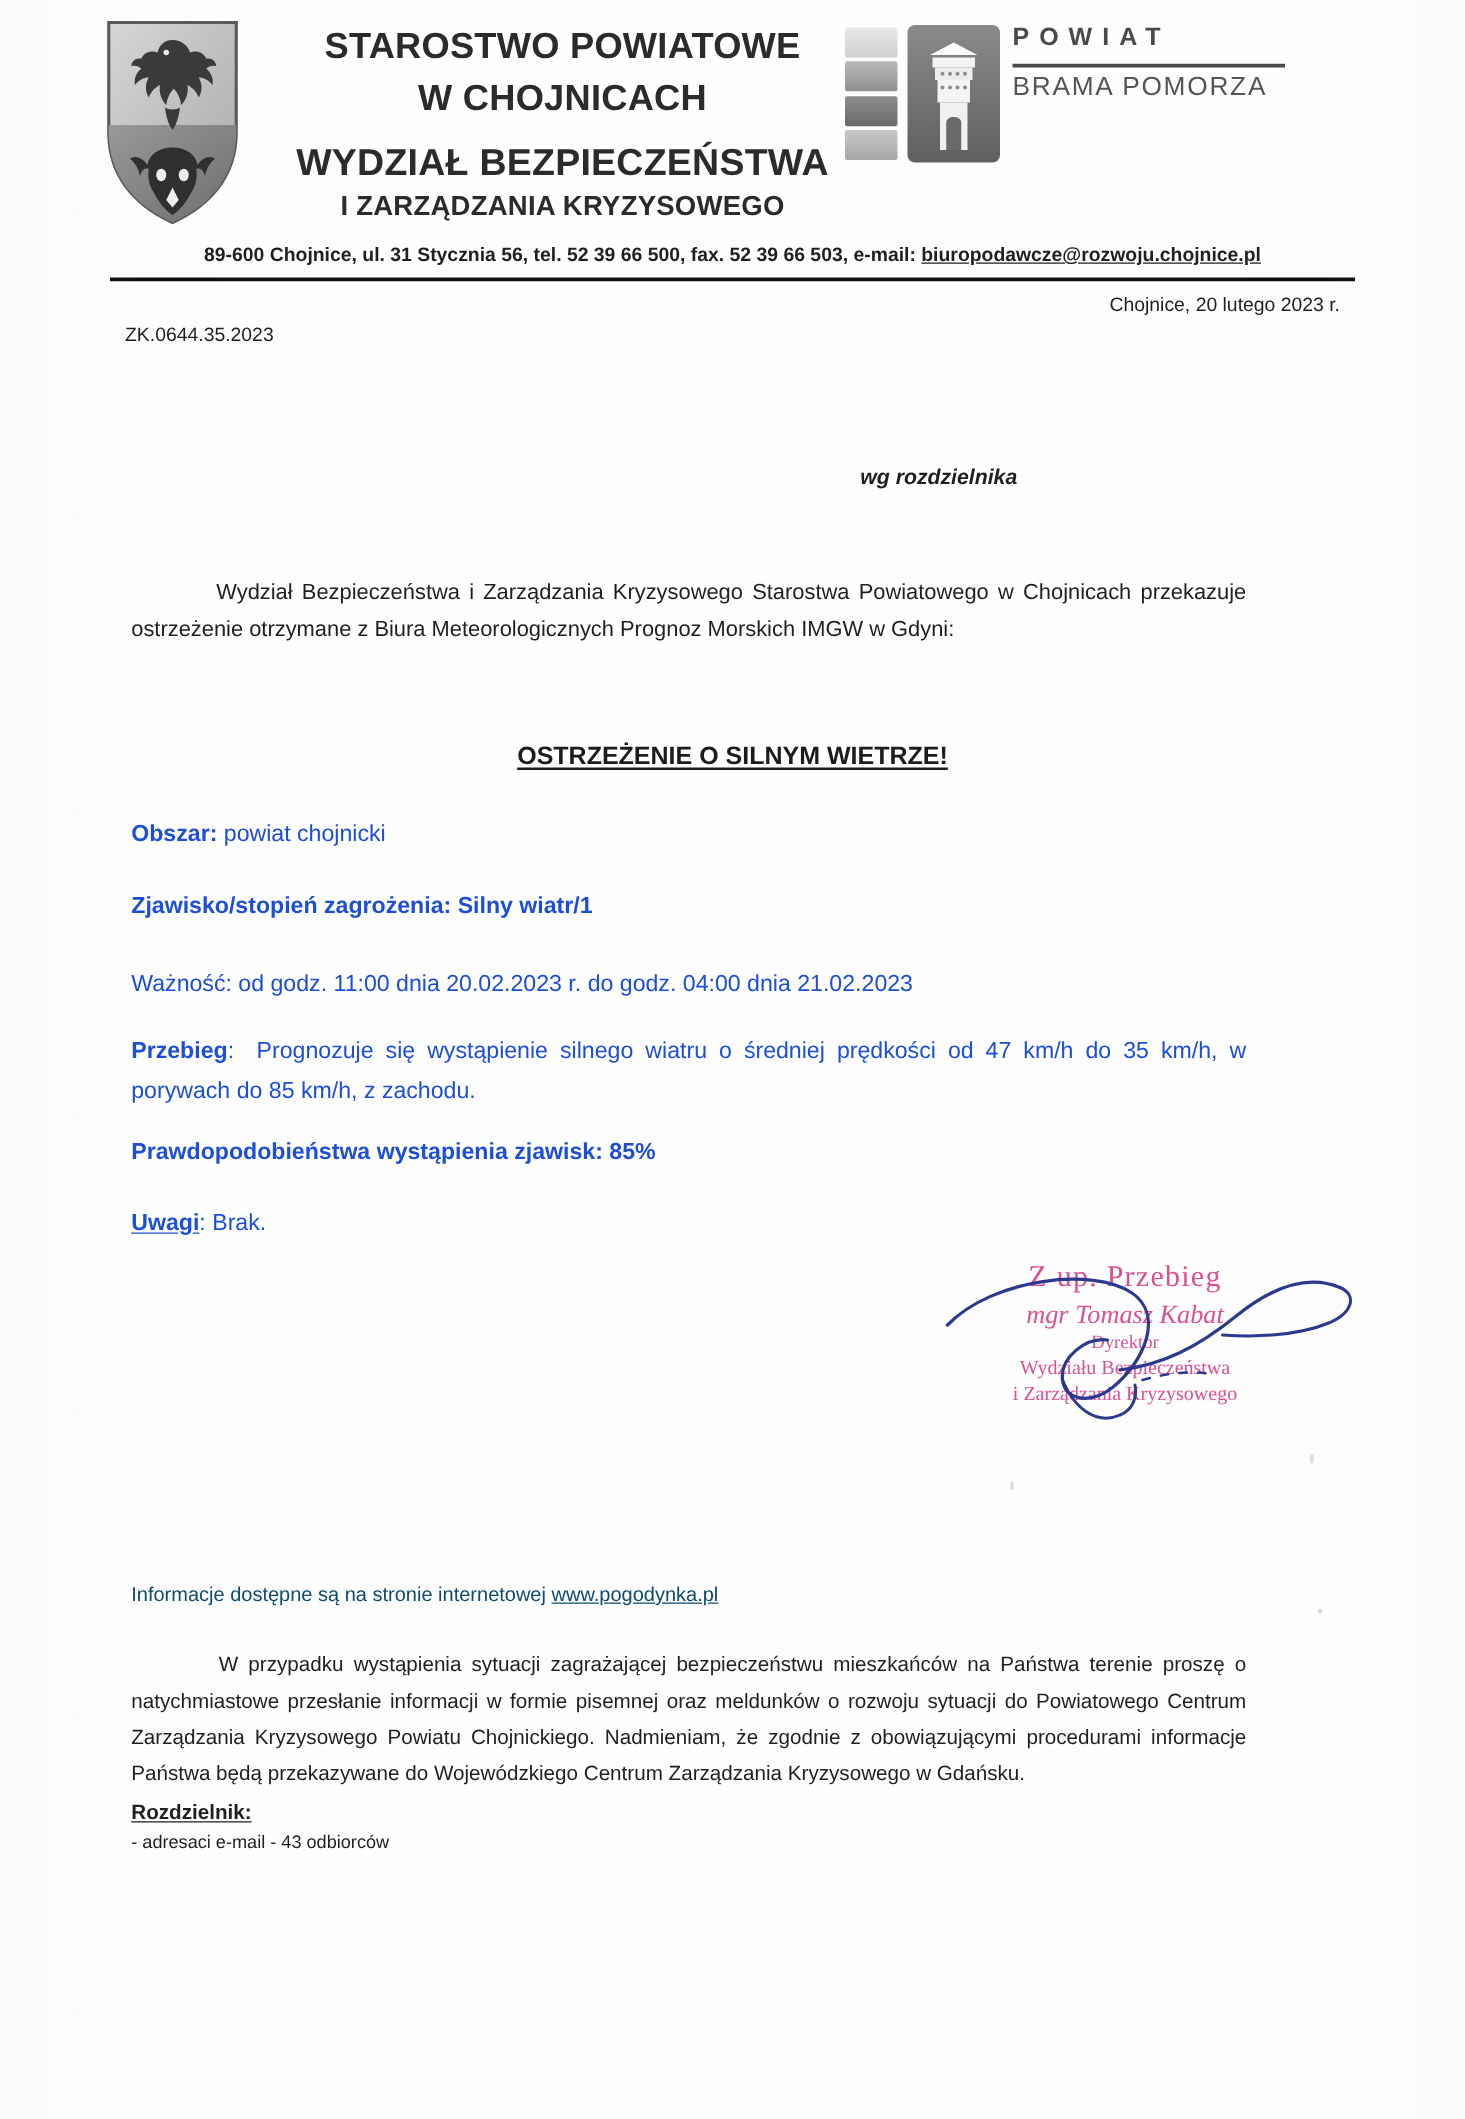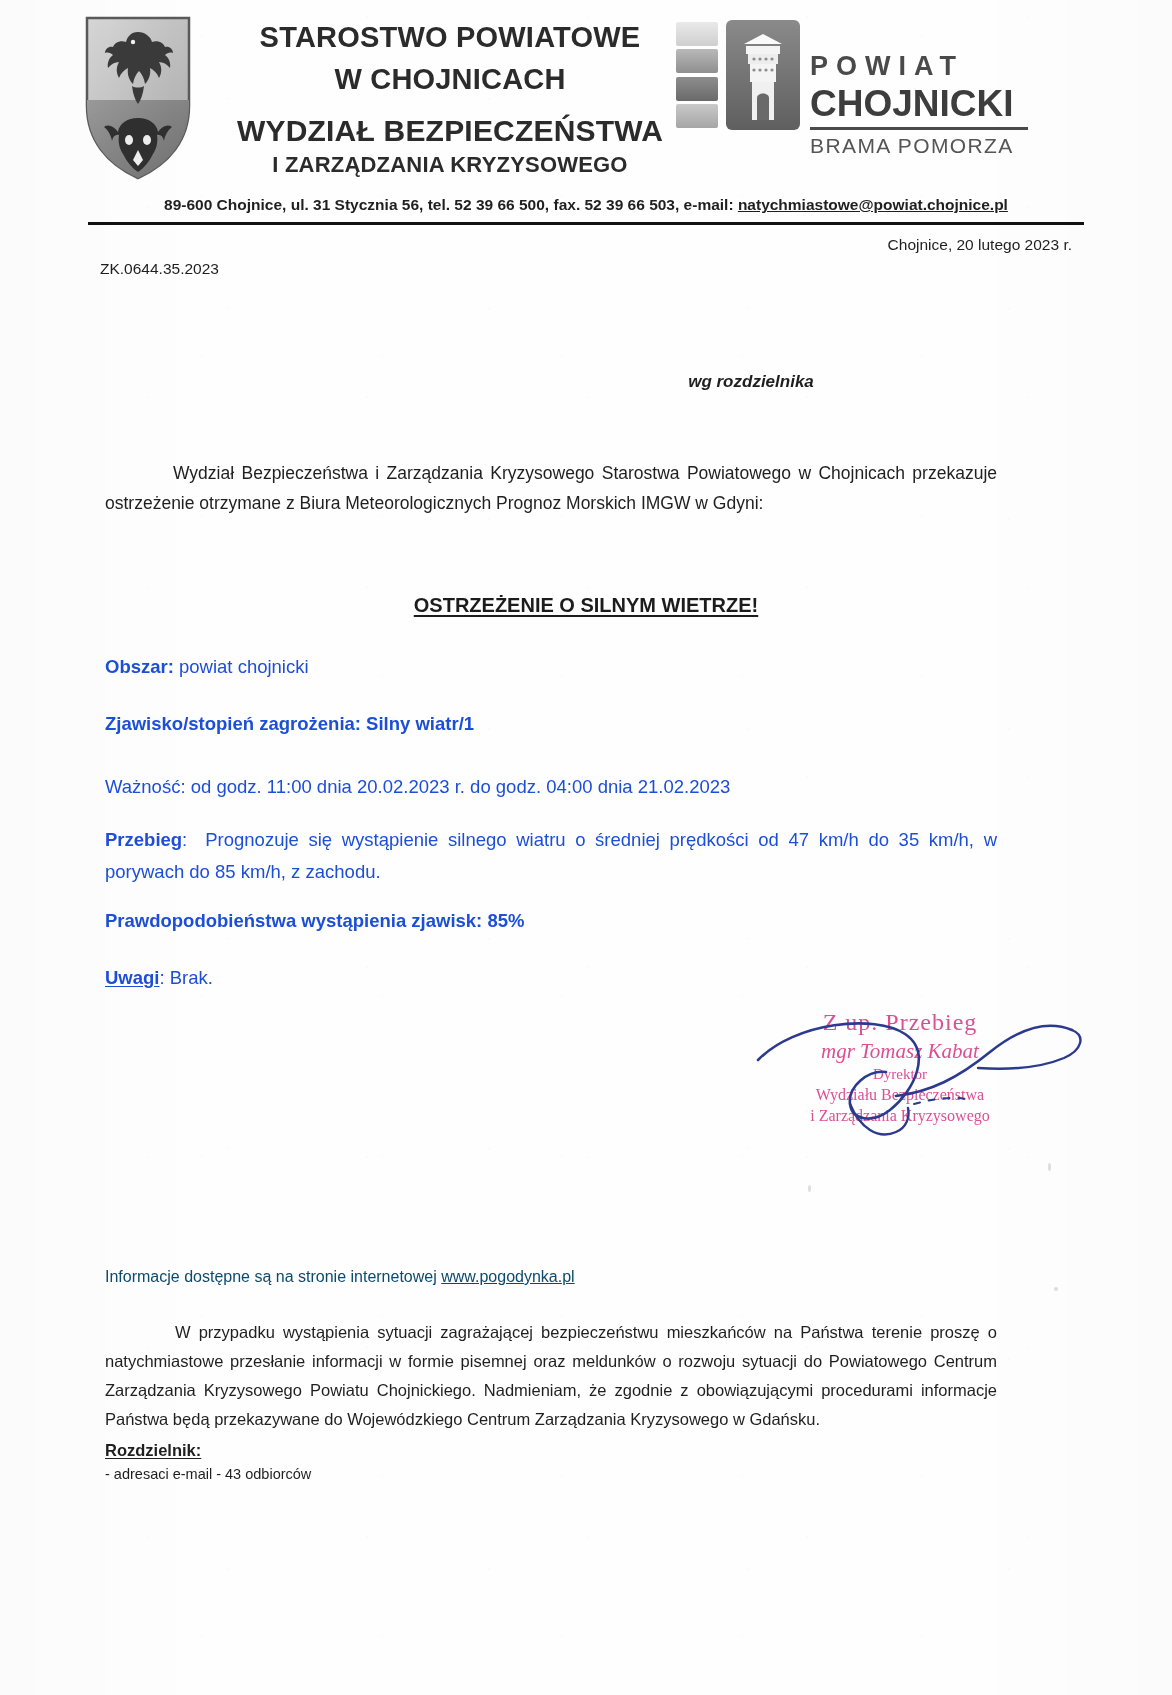--- a/index.html
+++ b/index.html
@@ -65,21 +65,21 @@
   .logo-tower{
     position:absolute;left:50px;top:8px;width:74px;height:110px;
     background:linear-gradient(180deg,#8a8a8a,#5f5f5f);
     border-radius:6px;
   }
   .logo-tower svg{display:block;width:74px;height:110px;}
   .logo-text{
     position:absolute;left:134px;top:0px;width:226px;
   }
   .logo-text .lt1{
-    font-size:27px;font-weight:bold;color:#4a4a4a;letter-spacing:8px;line-height:36px;margin-top:36px;
+    font-size:20px;font-weight:bold;color:#4a4a4a;letter-spacing:8px;line-height:36px;
   }
   .logo-text .lt2{
     font-size:37px;font-weight:bold;color:#3d3d3d;letter-spacing:0px;line-height:40px;
   }
   .logo-rule{
     width:218px;height:3px;background:#4a4a4a;margin-top:3px;margin-bottom:3px;
   }
   .logo-text .lt3{
     font-size:21px;color:#555;letter-spacing:1.4px;line-height:26px;
   }
@@ -245,28 +245,27 @@
             <circle cx="28" cy="50" r="1.6"></circle>
               <circle cx="34" cy="50" r="1.6"></circle>
             <circle cx="40" cy="50" r="1.6"></circle>
               <circle cx="46" cy="50" r="1.6"></circle>
           </g>
           <path d="M18 24 L37 14 L56 24 Z" fill="#fafafa"></path>
         </svg>
       </div>
       <div class="logo-text">
         <div class="lt1">POWIAT</div>
-        <div class="lt2">CHOJNICKI</div>
         <div class="logo-rule"></div>
         <div class="lt3">BRAMA POMORZA</div>
       </div>
     </div>
 
     <div class="contact">
-      <span>89-600 Chojnice, ul. 31 Stycznia 56, tel. 52 39 66 500, fax. 52 39 66 503, e-mail: </span><span class="email">natychmiastowe@powiat.chojnice.pl</span>
+      <span>89-600 Chojnice, ul. 31 Stycznia 56, tel. 52 39 66 500, fax. 52 39 66 503, e-mail: </span><span class="email">biuropodawcze@rozwoju.chojnice.pl</span>
     </div>
     <div class="header-rule"></div>
   </div>
 
   <div class="place-date">Chojnice, 20 lutego 2023 r.</div>
   <div class="ref-no">ZK.0644.35.2023</div>
   <div class="addressee">wg rozdzielnika</div>
 
   <div class="intro">Wydział Bezpieczeństwa i Zarządzania Kryzysowego Starostwa Powiatowego w Chojnicach przekazuje ostrzeżenie otrzymane z Biura Meteorologicznych Prognoz Morskich IMGW w Gdyni:</div>
 

